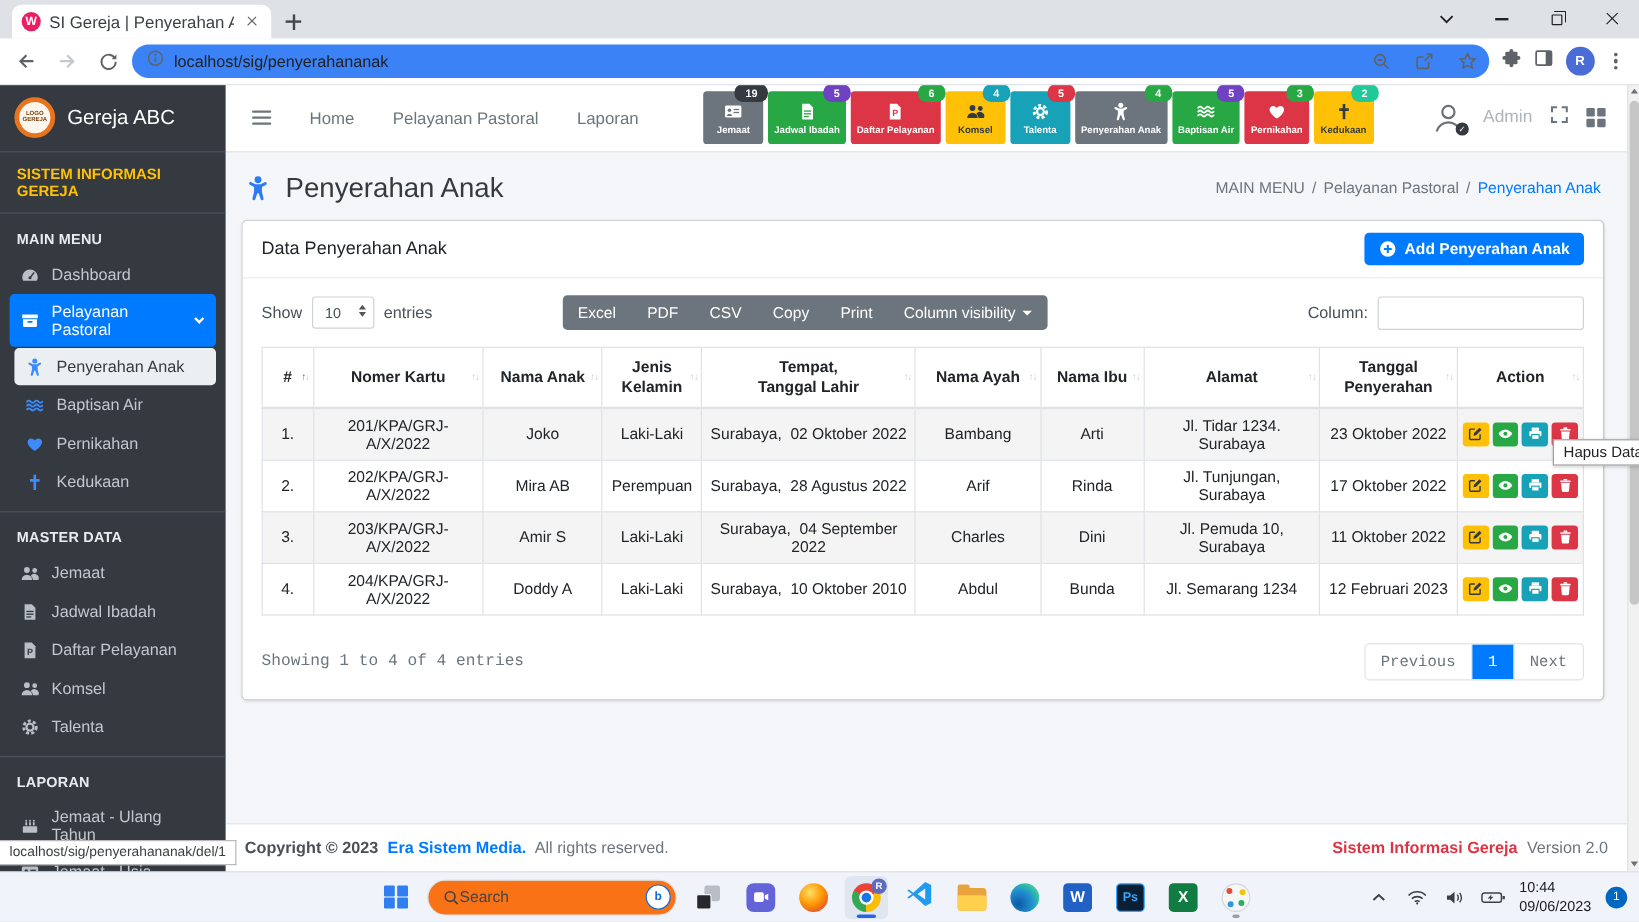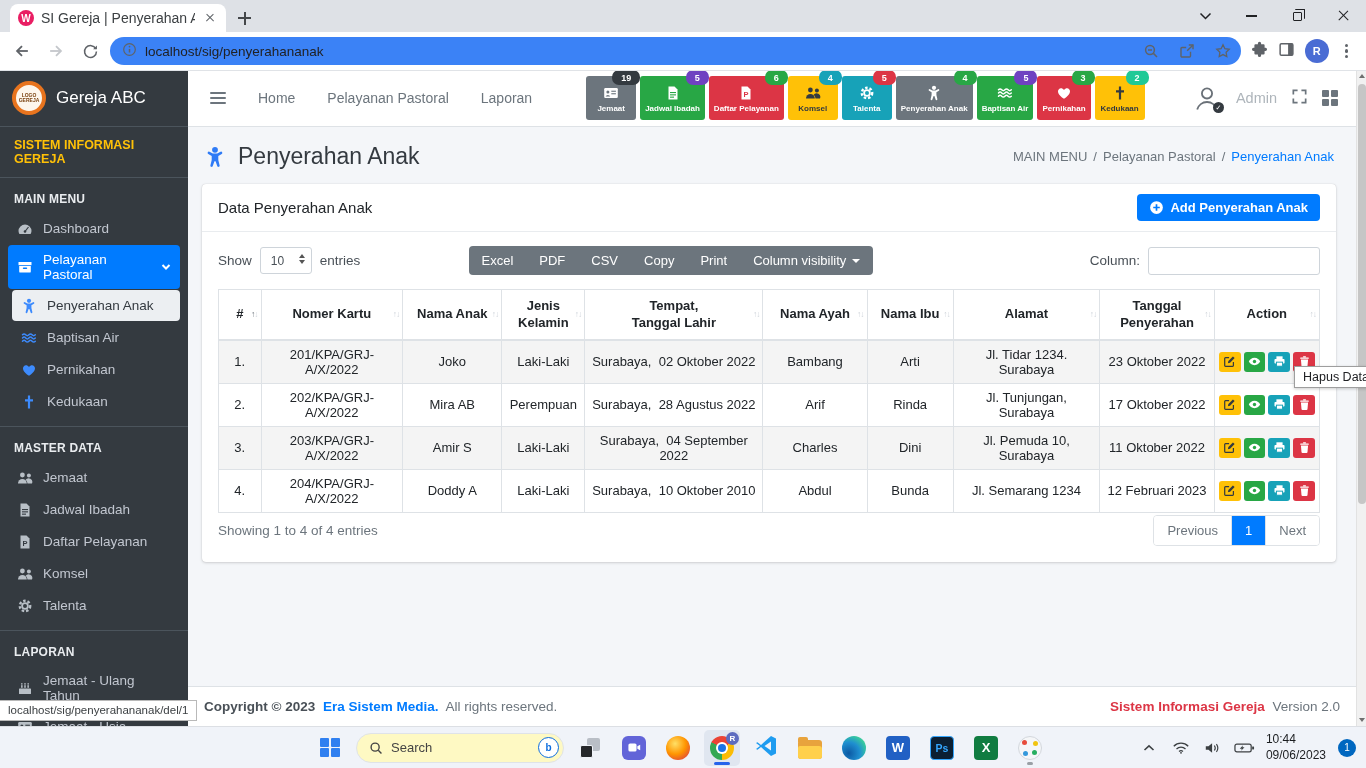--- a/index.html
+++ b/index.html
@@ -130,21 +130,21 @@
   table.data tbody tr.odd { background:rgba(0,0,0,.045); }
   .ttl { white-space:pre-wrap; }
   .actions { display:flex; justify-content:center; gap:3px; }
   .abtn { width:22px; height:20px; border:none; border-radius:3px; color:#fff; display:flex; align-items:center; justify-content:center; cursor:pointer; padding:0; }
   .abtn svg { width:13px; height:13px; }
   .a-edit { background:#ffc107; color:#343a40; }
   .a-view { background:#28a745; } .a-view .cut { fill:#28a745; }
   .a-print { background:#17a2b8; } .a-print .paper { stroke:#17a2b8; }
   .a-del { background:#dc3545; }
 
-  .table-foot { display:flex; align-items:center; margin-top:2px; }
+  .table-foot { display:flex; align-items:center; margin-top:23px;font-family:Liberation Mono, monospace; }
   .info-text { font-size:13.5px; color:#6c757d; }
   .pagination { margin-left:auto; display:flex; border-radius:4px; overflow:hidden; border:1px solid #dee2e6; }
   .page-btn { font-size:13px; padding:7px 13px; background:#fff; color:#6c757d; border:none; border-right:1px solid #dee2e6; cursor:pointer; font-family:inherit; }
   .page-btn.current { background:#007bff; color:#fff; }
   .page-btn:last-child { border-right:none; }
 
   .app-footer { height:40px; background:#fff; border-top:1px solid #dee2e6; display:flex; align-items:center; padding:0 16px; font-size:13.5px; color:#6c757d; flex:none; }
   .f-strong { font-weight:bold; color:#495057; }
   .f-brand { font-weight:bold; color:#007bff; margin:0 4px; }
   .f-right { margin-left:auto; }
@@ -167,21 +167,21 @@
   
   .taskbar { position:absolute; left:0; bottom:0; width:1366px; height:42px; background:#f0f3f9; border-top:1px solid #dcdfe4;
              display:flex; align-items:center; }
   .tb-center { display:flex; align-items:center; gap:8px; margin-left:312px; }
   .tb-btn { width:36px; height:36px; border-radius:5px; display:flex; flex-direction:column; align-items:center; justify-content:center; position:relative; }
   .tb-btn.active { background:#e0e6f0; }
   .run-bar { position:absolute; bottom:1px; left:50%; transform:translateX(-50%); height:3px; border-radius:2px; background:#9aa0a6; width:6px; }
   .run-bar.focus { background:#2563eb; width:16px; }
   .start-icon { display:grid; grid-template-columns:9px 9px; grid-template-rows:9px 9px; gap:1.6px; }
   .start-icon i { background:#2f7ff0; border-radius:1px; }
-  .tb-search { width:208px; height:30px; background:#fef9c3; border:1px solid #dfe3e8; border-radius:15px; display:flex; align-items:center; padding:0 4px 0 12px; gap:8px; }
+  .tb-search { width:208px; height:30px; background:#f97316; border:1px solid #dfe3e8; border-radius:15px; display:flex; align-items:center; padding:0 4px 0 12px; }
   .tb-search-label { font-size:13px; color:#444; flex:1; }
   .bing-circle { width:21px; height:21px; border-radius:50%; border:1.6px solid #0b6cde; color:#0b6cde; font-size:10px; font-weight:bold; display:flex; align-items:center; justify-content:center; background:#fff; }
   .taskview { position:relative; width:20px; height:20px; }
   .taskview .b1 { position:absolute; right:0; top:0; width:13px; height:13px; background:#b9bec6; border-radius:2px; }
   .taskview .b2 { position:absolute; left:0; bottom:0; width:13px; height:13px; background:#26282b; border-radius:2px; border:1.5px solid #f0f3f9; }
   .chat-icon { width:24px; height:24px; border-radius:6px; background:#6264d8; display:flex; align-items:center; justify-content:center; }
   .firefox-icon { width:24px; height:24px; border-radius:50%; background:radial-gradient(circle at 38% 32%, #ffe066, #ff9500 48%, #e6562e 78%, #c33c21); }
   .chrome-icon { position:relative; width:24px; height:24px; border-radius:50%;
                  background:conic-gradient(from -60deg, #ea4335 0 120deg, #fbbc05 120deg 240deg, #34a853 240deg 360deg); }
   .chrome-icon::before { content:""; position:absolute; left:6px; top:6px; width:12px; height:12px; border-radius:50%; background:#fff; }

